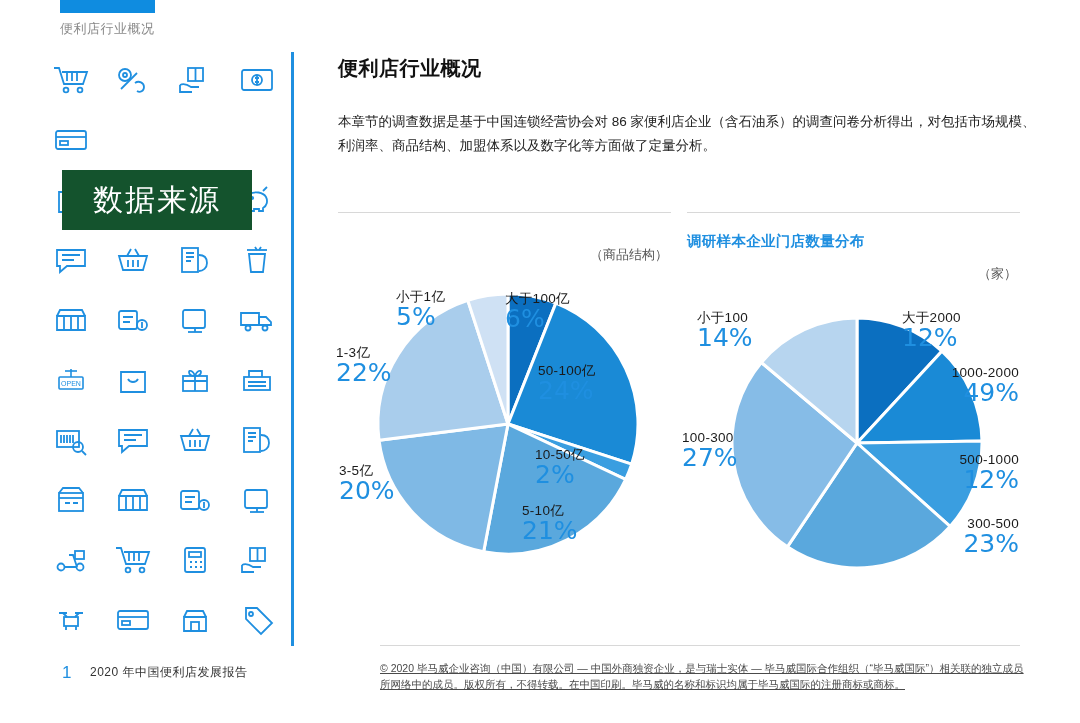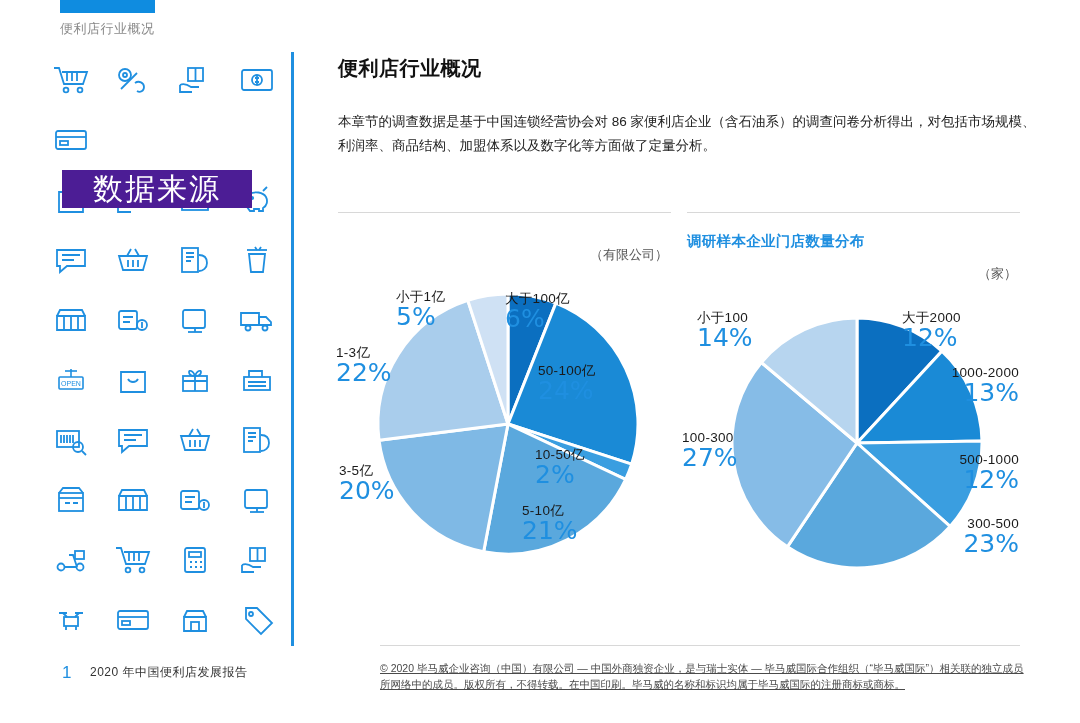--- a/index.html
+++ b/index.html
@@ -66,22 +66,22 @@
     width: 3px;
     height: 594px;
     background: #1f8fe0;
   }
   
   .highlight-banner {
     position: absolute;
     left: 62px;
     top: 170px;
     width: 190px;
-    height: 38px;
-    background: #4c1d95;
+    height: 60px;
+    background: #14532d;
     display: flex;
     align-items: center;
     justify-content: center;
   }
   .highlight-banner span {
     color: #ffffff;
     font-size: 30px;
     letter-spacing: 2px;
     font-family: "DejaVu Sans", sans-serif;
   }
@@ -484,21 +484,21 @@
 
   <div class="content">
     <h1 class="section-title">便利店行业概况</h1>
     <p class="section-body">本章节的调查数据是基于中国连锁经营协会对 86 家便利店企业（含石油系）的调查问卷分析得出，对包括市场规模、利润率、商品结构、加盟体系以及数字化等方面做了定量分析。</p>
   </div>
 
   <div class="hr hr-left"></div>
   <div class="hr hr-right"></div>
 
   <div class="chart-block chart-left">
-    <div class="chart-unit">（有限公司）</div>
+    <div class="chart-unit">（商品结构）</div>
     <div class="chart-svg-wrap" style="height:330px;">
       <svg id="pie-left" width="340" height="330" viewBox="0 0 340 330">
           <path d="M 170 160 L 170 30 A 130 130 0 0 1 217.85619184900816 39.12905683452732 Z" fill="#0b6fc0" stroke="#ffffff" stroke-width="3"></path>
           <path d="M 170 160 L 217.85619184900816 39.12905683452732 A 130 130 0 0 1 293.63734711837 200.17220926874316 Z" fill="#1a8ad6" stroke="#ffffff" stroke-width="3"></path>
           <path d="M 170 160 L 293.63734711837 200.17220926874316 A 130 130 0 0 1 287.6275168205825 215.35130790345943 Z" fill="#3a9ee0" stroke="#ffffff" stroke-width="3"></path>
           <path d="M 170 160 L 287.6275168205825 215.35130790345943 A 130 130 0 0 1 145.64042910385584 287.69734259472955 Z" fill="#5aa8dd" stroke="#ffffff" stroke-width="3"></path>
           <path d="M 170 160 L 145.64042910385584 287.69734259472955 A 130 130 0 0 1 41.02508882911789 176.29332036335958 Z" fill="#7fb9e5" stroke="#ffffff" stroke-width="3"></path>
           <path d="M 170 160 L 41.02508882911789 176.29332036335958 A 130 130 0 0 1 129.8277907312568 36.36265288163004 Z" fill="#a9cdec" stroke="#ffffff" stroke-width="3"></path>
           <path d="M 170 160 L 129.8277907312568 36.36265288163004 A 130 130 0 0 1 169.99999999999997 30 Z" fill="#cfe1f4" stroke="#ffffff" stroke-width="3"></path>
         </svg>
@@ -550,21 +550,21 @@
       <div class="lbl" style="left:10px; top:28px;">
         <span class="name">小于100</span>
         <span class="pct">14%</span>
       </div>
       <div class="lbl" style="left:215px; top:28px;">
         <span class="name">大于2000</span>
         <span class="pct">12%</span>
       </div>
       <div class="lbl right-align" style="left:180px; top:83px; width:152px;">
         <span class="name">1000-2000</span>
-        <span class="pct">13%</span>
+        <span class="pct">49%</span>
       </div>
       <div class="lbl right-align" style="left:180px; top:170px; width:152px;">
         <span class="name">500-1000</span>
         <span class="pct">12%</span>
       </div>
       <div class="lbl" style="left:-5px; top:148px;">
         <span class="name">100-300</span>
         <span class="pct">27%</span>
       </div>
       <div class="lbl right-align" style="left:175px; top:234px; width:157px;">

